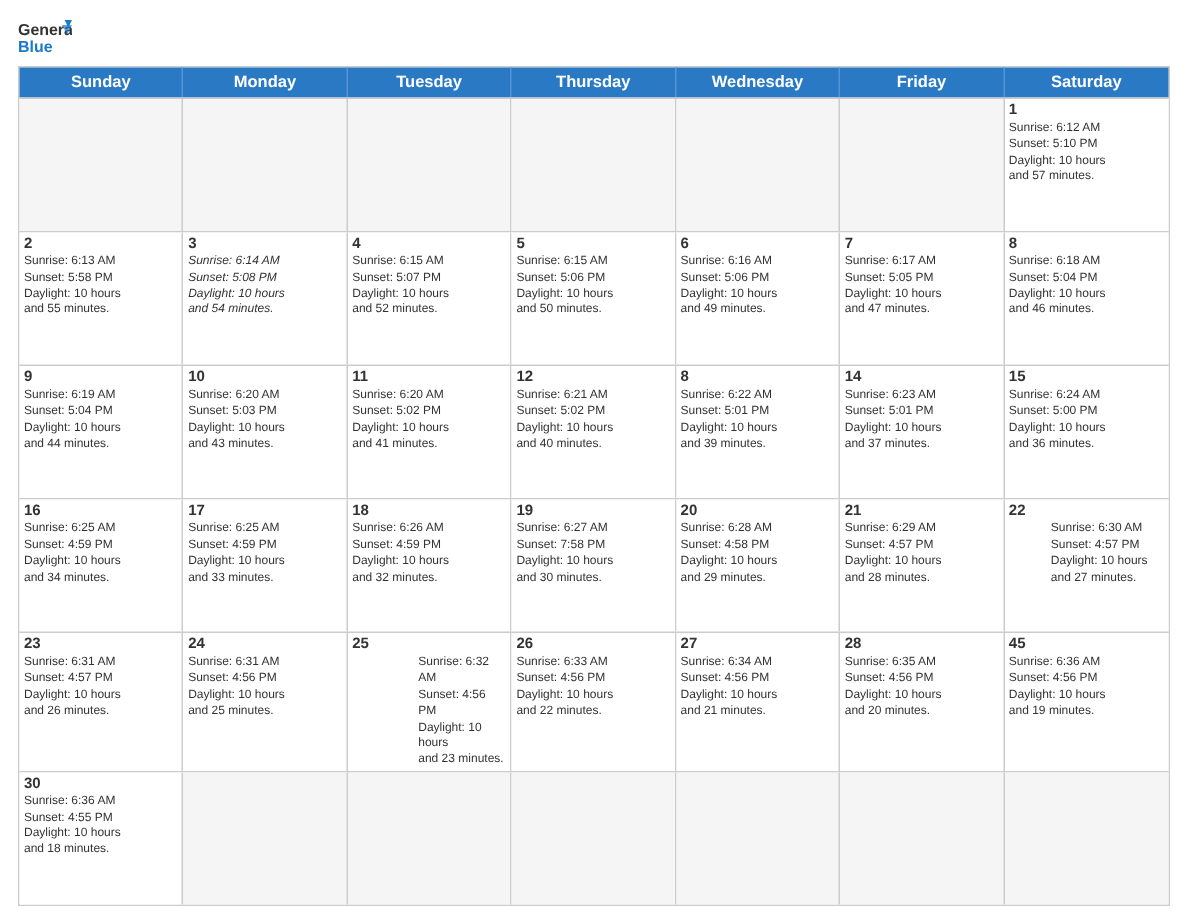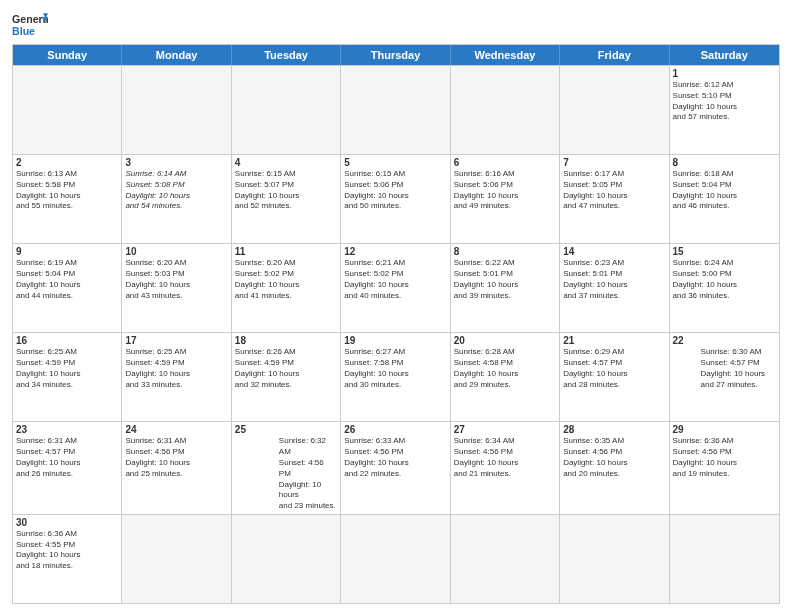--- a/index.html
+++ b/index.html
@@ -337,21 +337,21 @@
 and 21 minutes.</div>
           </div>
           <div class="cal-cell">
             <span class="day-num">28</span>
             <div class="cell-text" style="white-space: pre-line;">Sunrise: 6:35 AM
 Sunset: 4:56 PM
 Daylight: 10 hours
 and 20 minutes.</div>
           </div>
           <div class="cal-cell">
-            <span class="day-num">29</span>
+            <span class="day-num">45</span>
             <div class="cell-text" style="white-space: pre-line;">Sunrise: 6:36 AM
 Sunset: 4:56 PM
 Daylight: 10 hours
 and 19 minutes.</div>
           </div>
         </div>
         <div class="cal-row">
           <div class="cal-cell">
             <span class="day-num">30</span>
             <div class="cell-text" style="white-space: pre-line;">Sunrise: 6:36 AM

